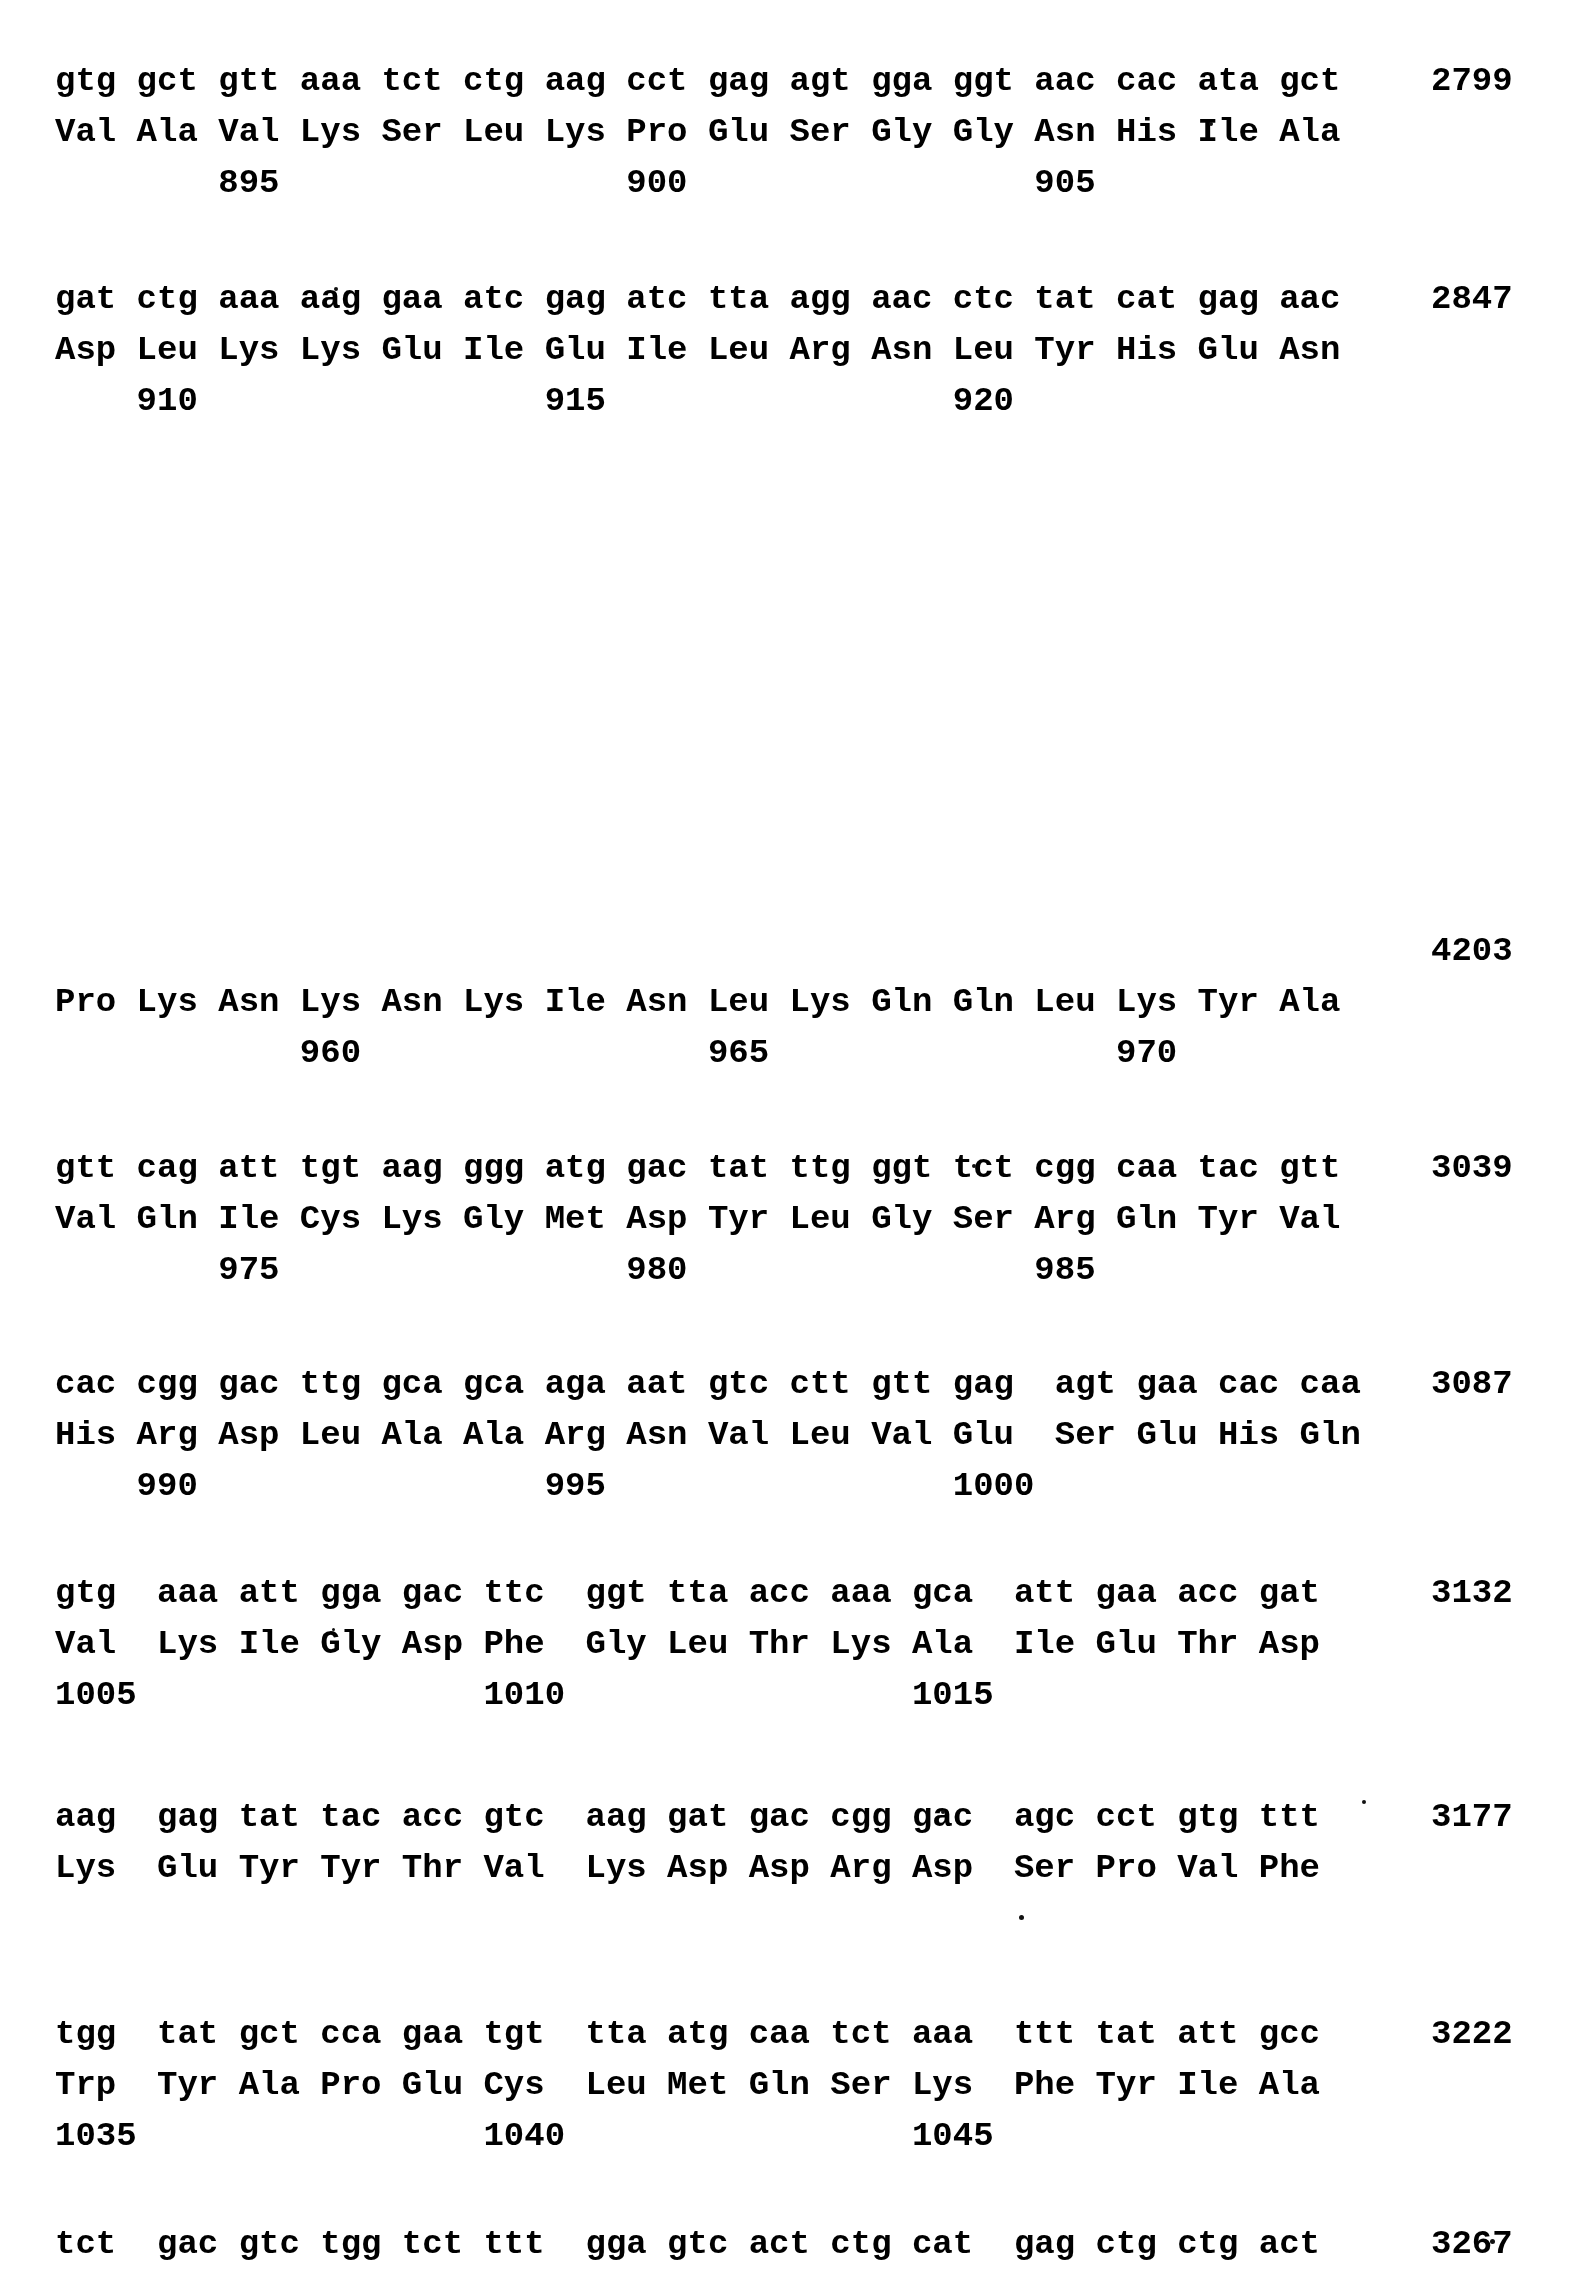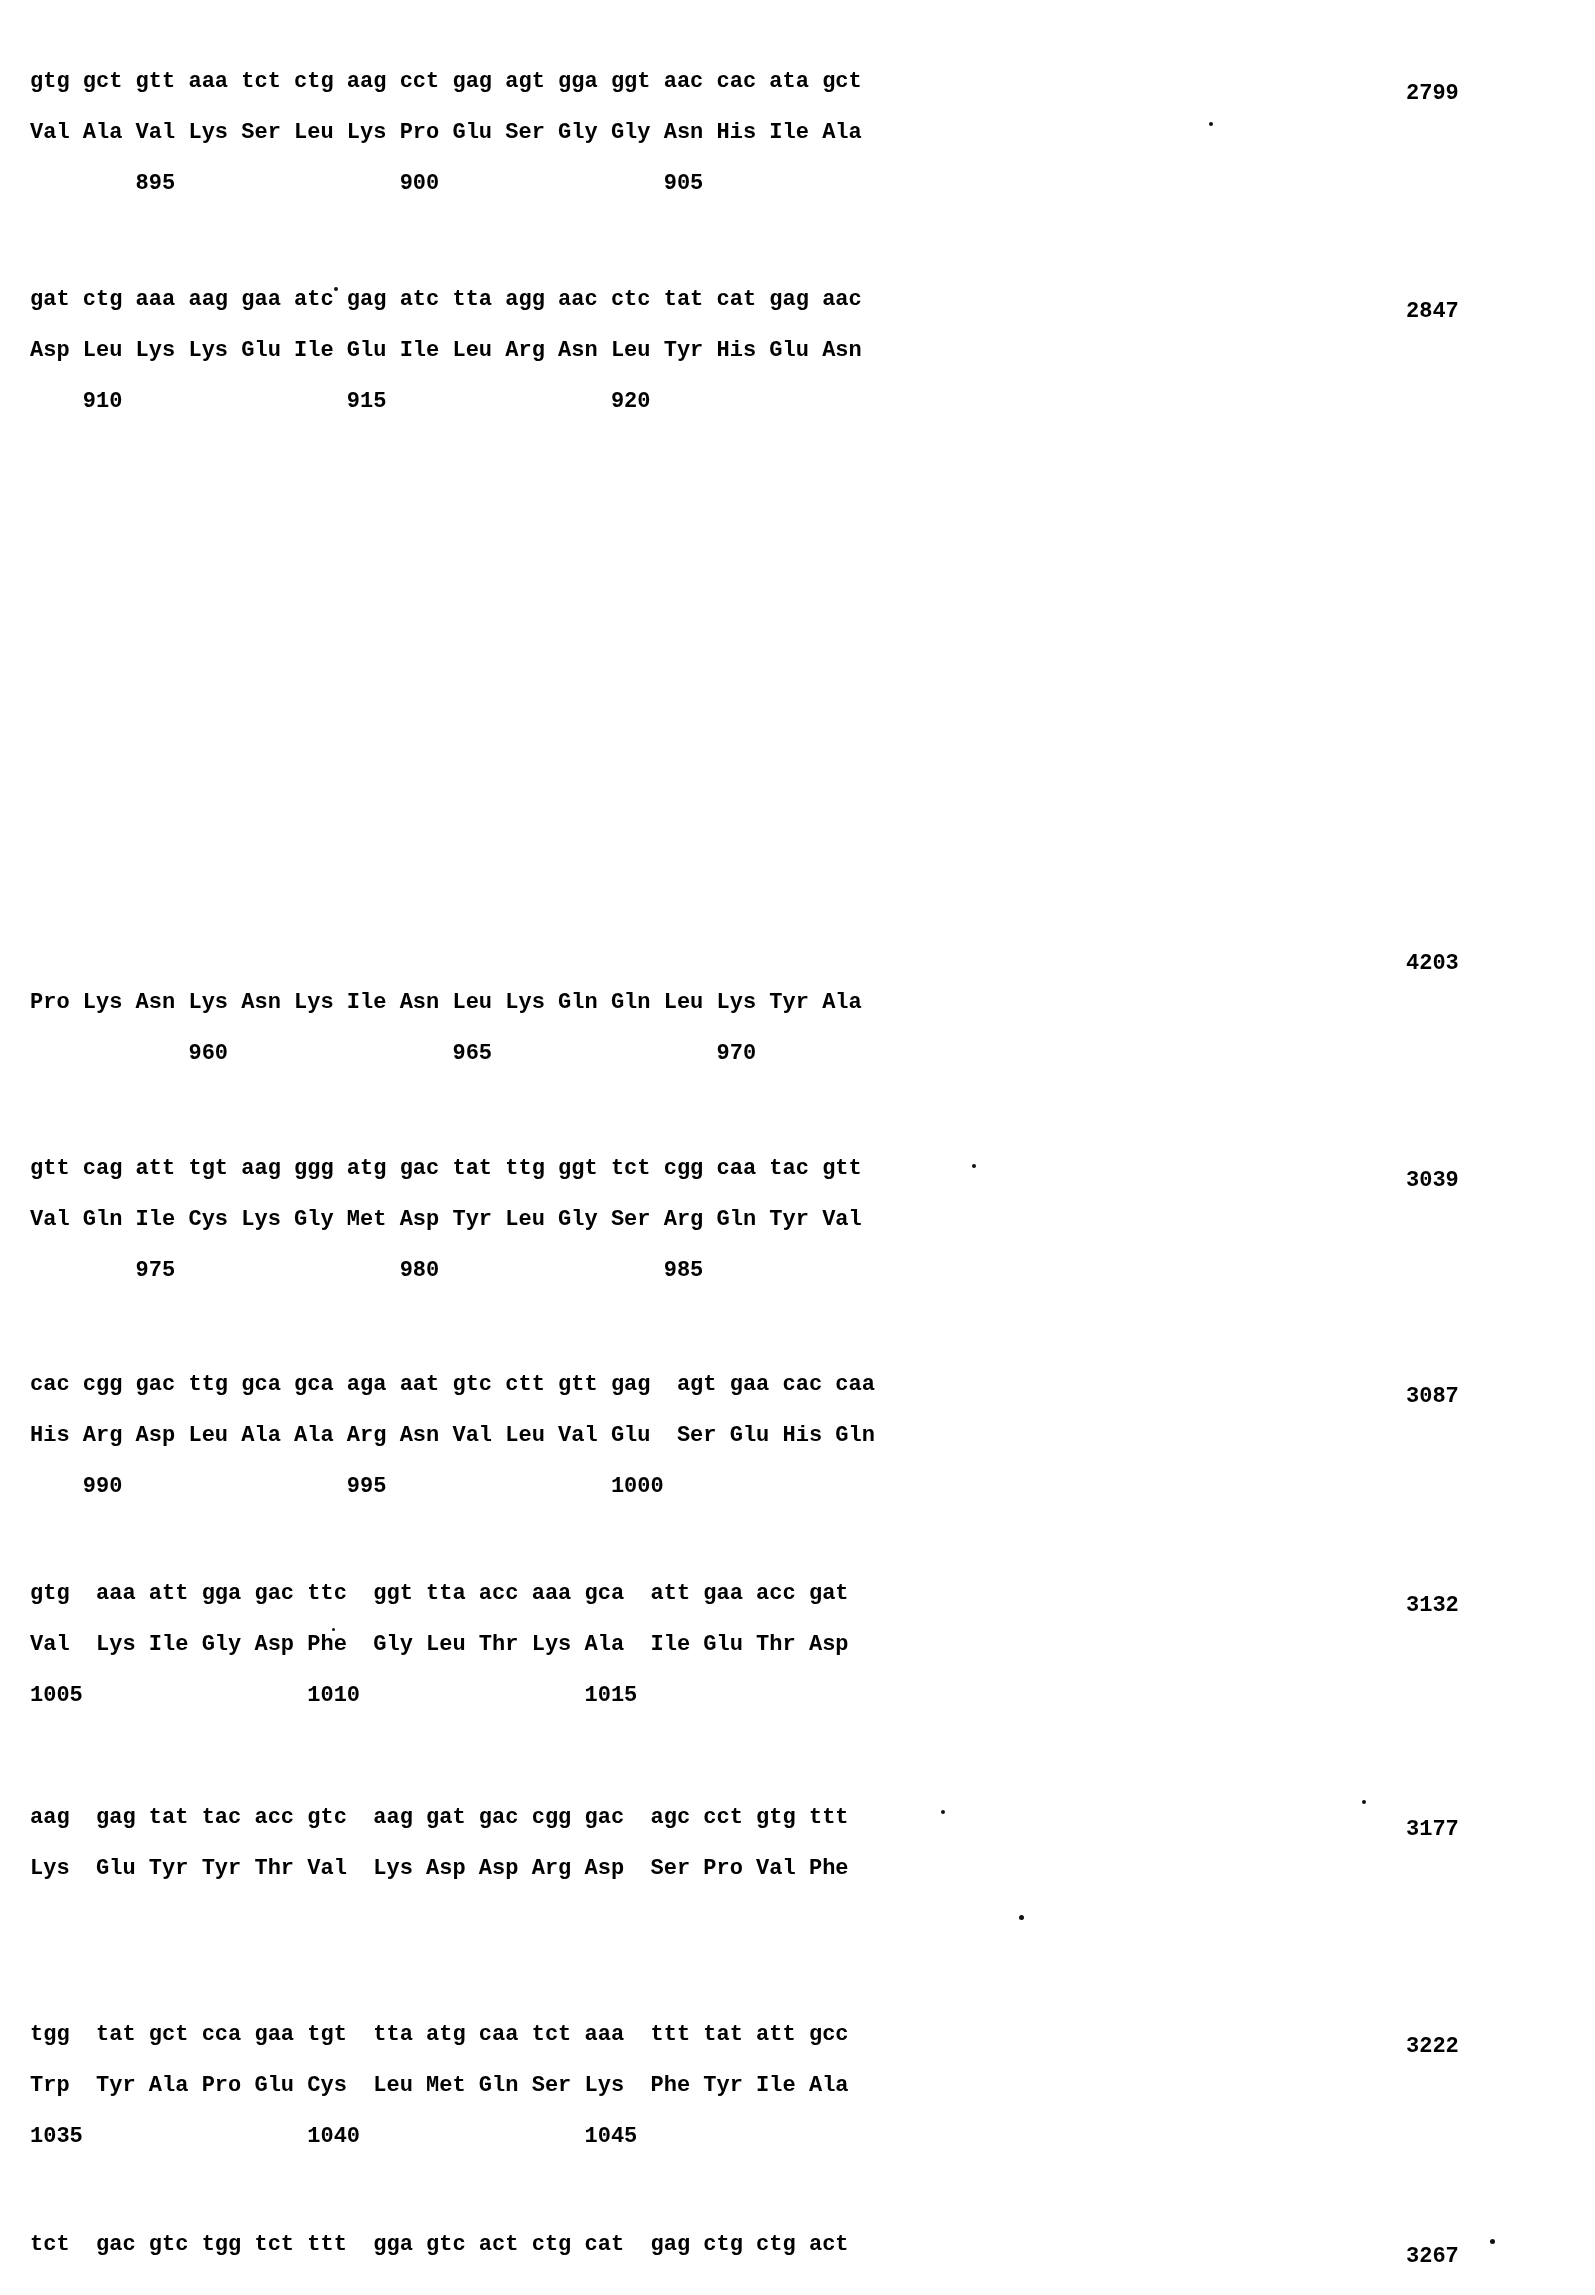--- a/index.html
+++ b/index.html
@@ -21,28 +21,29 @@
     inset: 0;
   }
   .seq-block {
     position: absolute;
     left: 30px;
     right: 0;
   }
   .line {
     position: relative;
     white-space: pre;
-    font-size: 22px;
+    font-size: 34px;
     line-height: 51px;
     height: 51px;
     letter-spacing: 0;
+    margin-left: 25px;
   }
   .pos {
     position: absolute;
-    top: 12px;
+    top: 0;
     left: 1376px;
     white-space: pre;
   }
   
   .speck {
     position: absolute;
     background: #111;
     border-radius: 50%;
   }
 </style>

